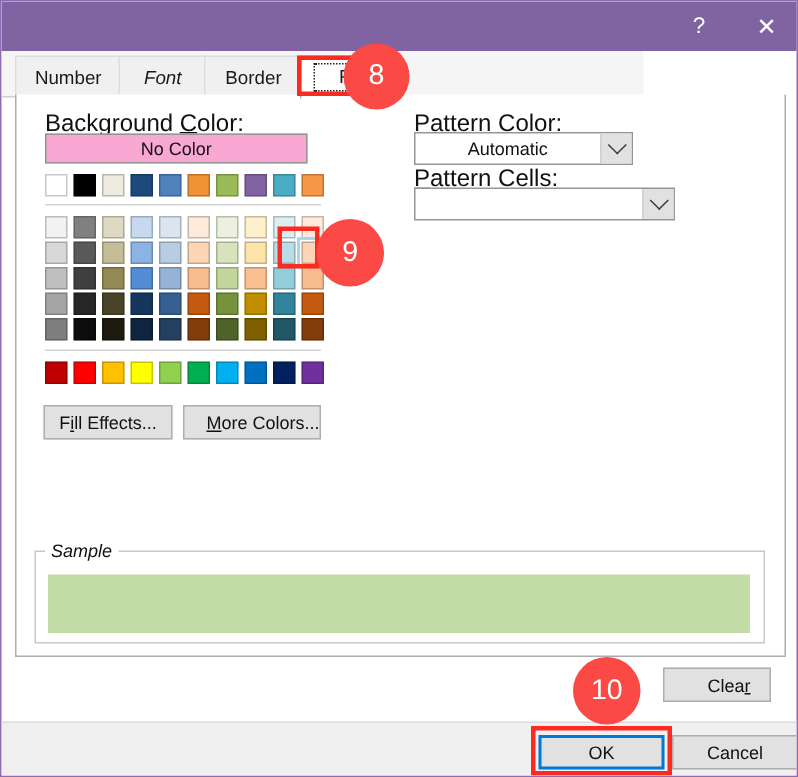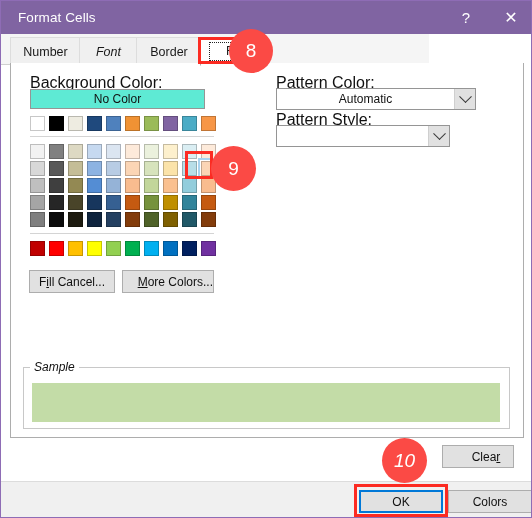--- a/index.html
+++ b/index.html
@@ -63,21 +63,21 @@
   }
 
   .field-label{
     position:absolute;font-size:16px;color:#111;white-space:nowrap;
   }
   .ul{text-decoration:underline;}
 
   
   #no-color-btn{
     position:absolute;left:29px;top:88px;width:175px;height:20px;
-    background:#5eead4;border:1px solid #959595;
+    background:#f9a8d4;border:1px solid #959595;
     display:flex;align-items:center;justify-content:center;
     font-size:12px;color:#111;box-sizing:border-box;cursor:default;
   }
 
   
   #palette{position:absolute;left:29px;top:115px;width:190px;}
   .sw-row{display:flex;gap:4px;margin-bottom:2px;}
   .sw{
     width:15px;height:15px;box-sizing:border-box;cursor:default;
     position:relative;
@@ -165,21 +165,20 @@
     font-size:19px;font-weight:normal;z-index:30;
     font-family:"Liberation Sans",sans-serif;
   }
 </style>
 </head>
 <body>
 
 <div id="dialog">
 
   <div id="titlebar">
-    <span id="title-text">Format Cells</span>
     <div id="titlebar-buttons">
       <div class="tb-btn">?</div>
       <div class="tb-btn close">✕</div>
     </div>
   </div>
 
   <div id="tabstrip">
     <div class="tab" style="left:9px;width:69px;">
       <span>Number</span>
     </div>
@@ -285,60 +284,60 @@
         <div class="sw" style="background: rgb(146, 208, 80); border: 1px solid rgba(0, 0, 0, 0.22);"></div>
         <div class="sw" style="background: rgb(0, 176, 80); border: 1px solid rgba(0, 0, 0, 0.22);"></div>
         <div class="sw" style="background: rgb(0, 176, 240); border: 1px solid rgba(0, 0, 0, 0.22);"></div>
         <div class="sw" style="background: rgb(0, 112, 192); border: 1px solid rgba(0, 0, 0, 0.22);"></div>
         <div class="sw" style="background: rgb(0, 32, 96); border: 1px solid rgba(0, 0, 0, 0.22);"></div>
         <div class="sw" style="background: rgb(112, 48, 160); border: 1px solid rgba(0, 0, 0, 0.22);"></div>
       </div>
     </div>
 
   <div class="mini-btn" id="fill-effects-btn">
-    <span><span>F</span><span class="ul">i</span><span>ll Cancel...</span></span>
+    <span><span>F</span><span class="ul">i</span><span>ll Effects...</span></span>
   </div>
   <div class="mini-btn" id="more-colors-btn">
     <span><span class="ul">M</span><span>ore Colors...</span></span>
   </div>
 
   <div class="field-label" style="left:275px;top:73px;"><span>P</span><span class="ul">a</span><span>ttern Color:</span></div>
-  <div class="combo" style="left:275px;top:87px;width:200px;">
+  <div class="combo" style="left:275px;top:87px;width:146px;">
     <span class="combo-text">Automatic</span>
     <span class="combo-arrow">
         <span class="chev"></span>
       </span>
   </div>
 
-  <div class="field-label" style="left:275px;top:110px;"><span class="ul">P</span><span>attern Style:</span></div>
+  <div class="field-label" style="left:275px;top:110px;"><span class="ul">P</span><span>attern Cells:</span></div>
   <div class="combo" style="left:275px;top:124px;width:174px;">
     <span class="combo-text"></span>
     <span class="combo-arrow">
         <span class="chev"></span>
       </span>
   </div>
 
   <div id="sample-group"></div>
   <div id="sample-legend">Sample</div>
   <div id="sample-fill" style="background: rgb(195, 220, 167);"></div>
 
   <div id="clear-btn">
     <span><span>Clea</span><span class="ul">r</span></span>
   </div>
 
   <div id="footer">
     <div class="footer-btn" id="ok-btn">
       <span>OK</span>
     </div>
     <div class="footer-btn" id="cancel-btn">
-      <span>Colors</span>
+      <span>Cancel</span>
     </div>
   </div>
 
   <div class="ann-box" style="left:197px;top:36px;width:70px;height:27px;"></div>
   <div class="ann-box" style="left:184px;top:150px;width:28px;height:28px;"></div>
   <div class="ann-box" style="left:353px;top:483px;width:94px;height:33px;"></div>
 
   <div class="badge" style="left:228px;top:28px;width:44px;height:44px;">8</div>
   <div class="badge" style="left:210px;top:145px;width:45px;height:45px;">9</div>
-  <div class="badge" style="left:381px;top:437px;width:45px;height:45px;font-style:italic;">10</div>
+  <div class="badge" style="left:381px;top:437px;width:45px;height:45px;">10</div>
 
 </div>
 
 </body></html>

